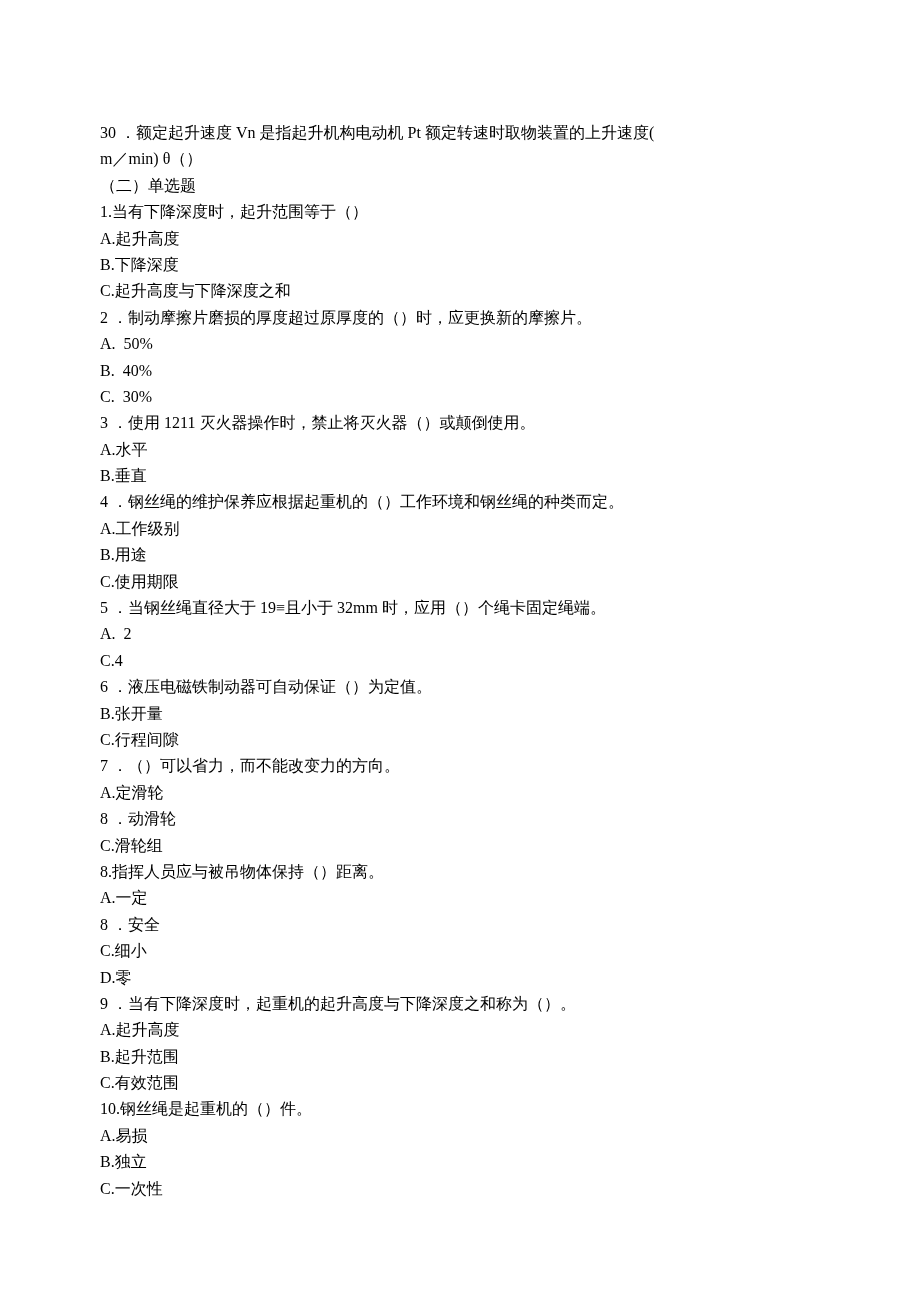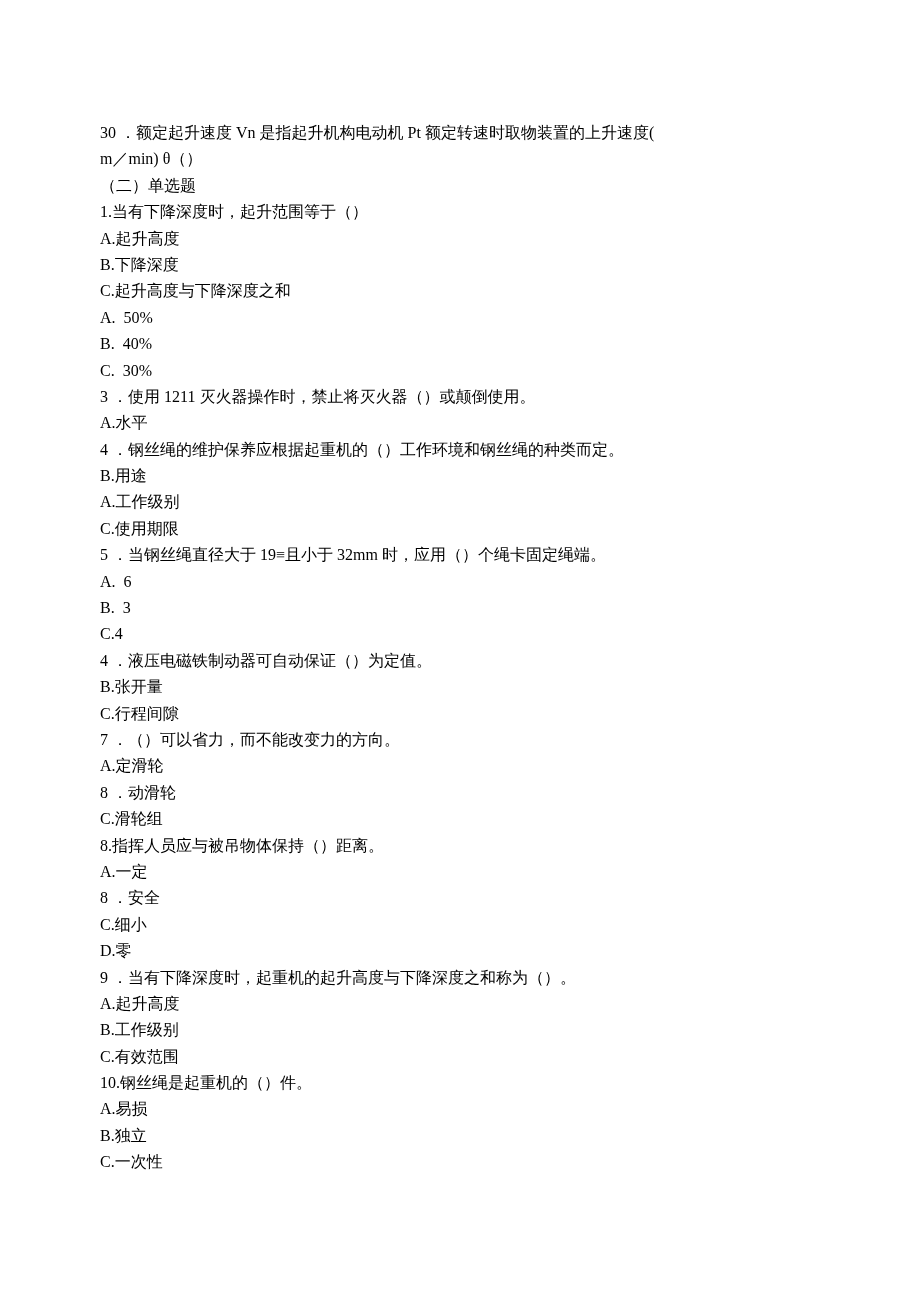--- a/index.html
+++ b/index.html
@@ -22,46 +22,47 @@
 <body>
 
 <div>
   <div class="line">30 ．额定起升速度 Vn 是指起升机构电动机 Pt 额定转速时取物装置的上升速度(</div>
   <div class="line">m／min) θ（）</div>
   <div class="line">（二）单选题</div>
   <div class="line">1.当有下降深度时，起升范围等于（）</div>
   <div class="line">A.起升高度</div>
   <div class="line">B.下降深度</div>
   <div class="line">C.起升高度与下降深度之和</div>
+  <div class="line">2 ．制动摩擦片磨损的厚度超过原厚度的（）时，应更换新的摩擦片。</div>
   <div class="line">A.  50%</div>
   <div class="line">B.  40%</div>
   <div class="line">C.  30%</div>
   <div class="line">3 ．使用 1211 灭火器操作时，禁止将灭火器（）或颠倒使用。</div>
   <div class="line">A.水平</div>
+  <div class="line">B.垂直</div>
   <div class="line">4 ．钢丝绳的维护保养应根据起重机的（）工作环境和钢丝绳的种类而定。</div>
+  <div class="line">A.工作级别</div>
   <div class="line">B.用途</div>
-  <div class="line">A.工作级别</div>
   <div class="line">C.使用期限</div>
   <div class="line">5 ．当钢丝绳直径大于 19≡且小于 32mm 时，应用（）个绳卡固定绳端。</div>
-  <div class="line">A.  6</div>
-  <div class="line">B.  3</div>
+  <div class="line">A.  2</div>
   <div class="line">C.4</div>
-  <div class="line">4 ．液压电磁铁制动器可自动保证（）为定值。</div>
+  <div class="line">6 ．液压电磁铁制动器可自动保证（）为定值。</div>
   <div class="line">B.张开量</div>
   <div class="line">C.行程间隙</div>
   <div class="line">7 ．（）可以省力，而不能改变力的方向。</div>
   <div class="line">A.定滑轮</div>
   <div class="line">8 ．动滑轮</div>
   <div class="line">C.滑轮组</div>
   <div class="line">8.指挥人员应与被吊物体保持（）距离。</div>
   <div class="line">A.一定</div>
   <div class="line">8 ．安全</div>
   <div class="line">C.细小</div>
   <div class="line">D.零</div>
   <div class="line">9 ．当有下降深度时，起重机的起升高度与下降深度之和称为（）。</div>
   <div class="line">A.起升高度</div>
-  <div class="line">B.工作级别</div>
+  <div class="line">B.起升范围</div>
   <div class="line">C.有效范围</div>
   <div class="line">10.钢丝绳是起重机的（）件。</div>
   <div class="line">A.易损</div>
   <div class="line">B.独立</div>
   <div class="line">C.一次性</div>
 </div>
 
 </body></html>

